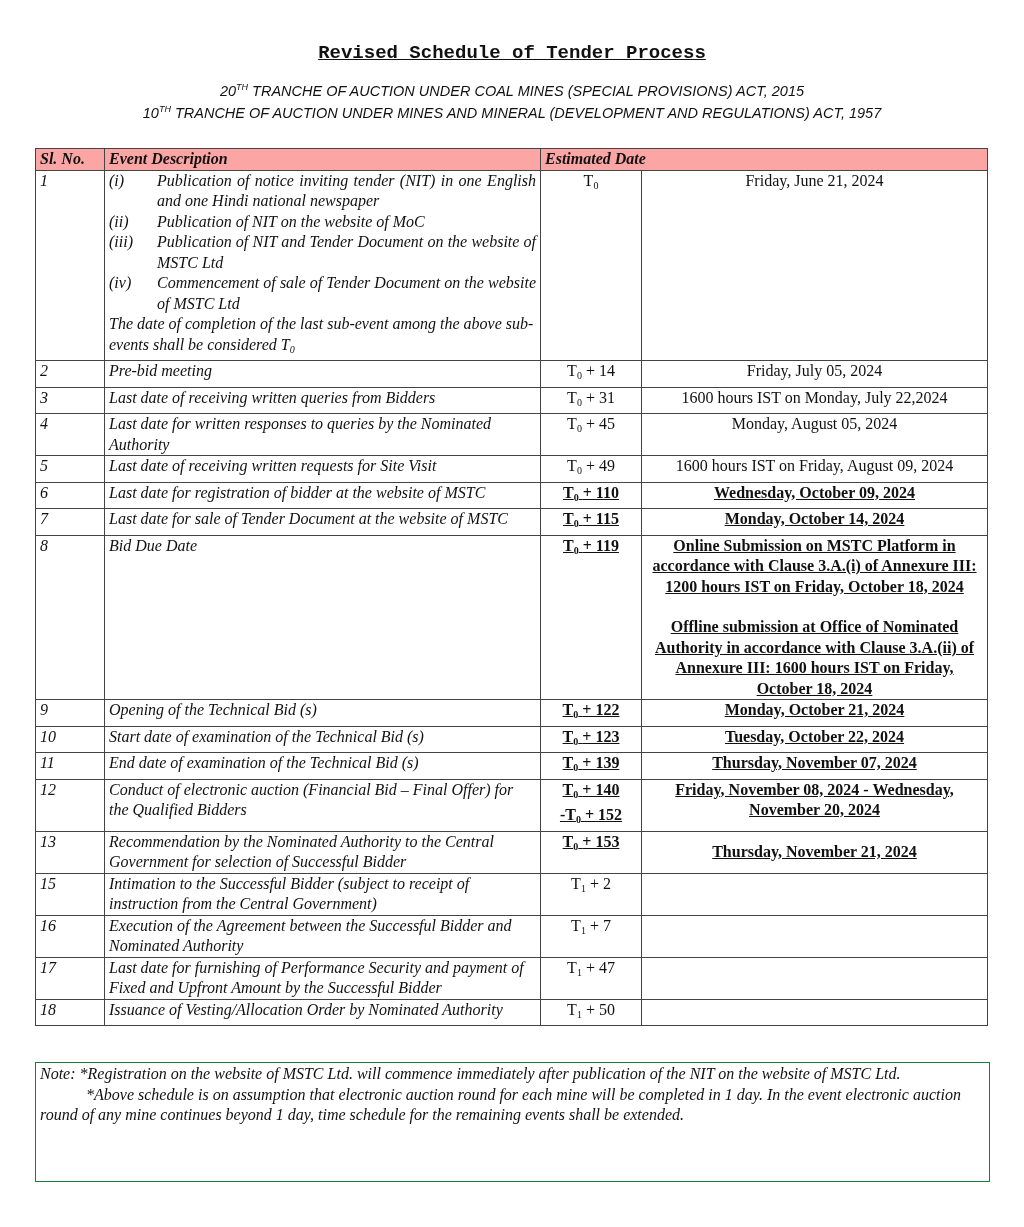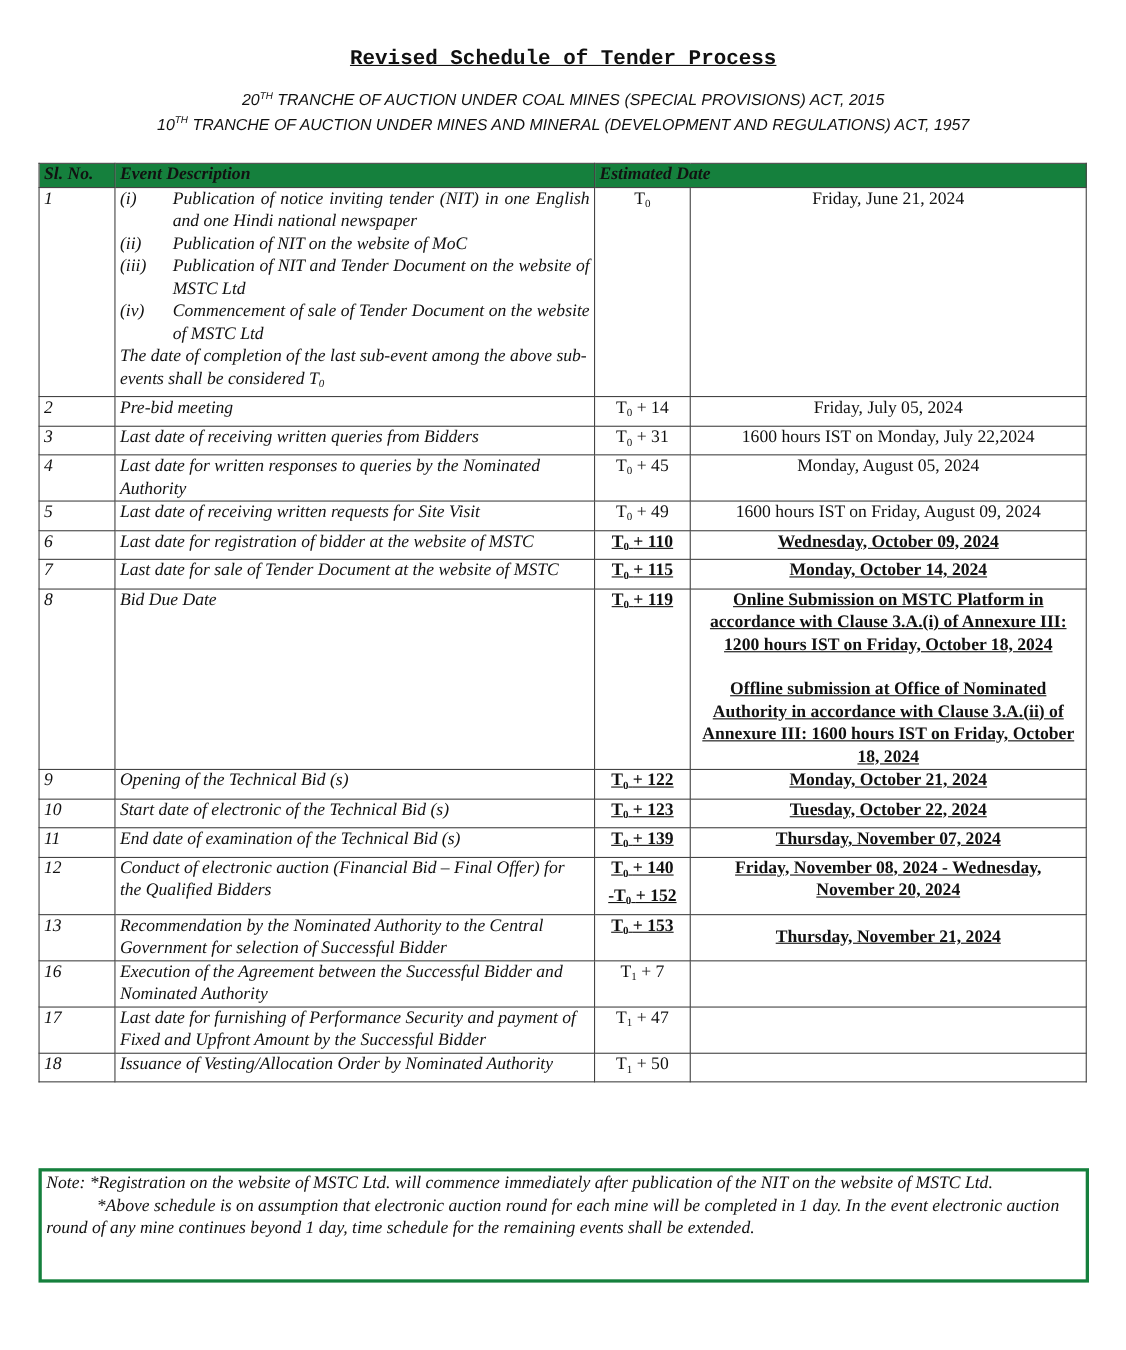--- a/index.html
+++ b/index.html
@@ -7,32 +7,32 @@
   body { width: 1024px; height: 1227px; position: relative; color: #111; font-family: "Liberation Serif", serif; }
   .title { position: absolute; top: 42px; left: 0; width: 1024px; text-align: center;
            font-family: Liberation Mono, monospace; font-weight: bold; font-size: 19px; }
   .title span { text-decoration: underline; }
   .sub { position: absolute; left: 0; width: 1024px; text-align: center;
          font-family: "Liberation Sans", sans-serif; font-style: italic; font-size: 14.5px; }
   .sub sup { font-size: 9px; }
   .sub1 { top: 82px; } .sub2 { top: 104px; }
   table { position: absolute; left: 35px; top: 148px; width: 953px; border-collapse: collapse; font-size: 16px; line-height: 20.5px; }
   td, th { border: 1px solid #444; padding: 0 4px; vertical-align: top; }
-  th { background: #15803d; text-align: left; font-style: italic; font-weight: bold; height: 20px; }
+  th { background: #fca5a5; text-align: left; font-style: italic; font-weight: bold; height: 20px; }
   .c1 { width: 69px; font-style: italic; }
   .c2 { width: 436px; font-style: italic; }
-  .c3 { width: 87px; text-align: center; }
+  .c3 { width: 101px; text-align: center; }
   .c4 { text-align: center; }
   .just { text-align: justify; }
   .subitem { display: flex; }
   .subitem .num { width: 48px; flex-shrink: 0; }
   .subitem .txt { flex: 1; text-align: justify; }
   .bu { font-weight: bold; text-decoration: underline; }
   sub { font-size: 10px; vertical-align: -3px; }
-  .note { position: absolute; left: 35px; top: 1062px; width: 955px; height: 104px; border: 3px solid #15803d;
+  .note { position: absolute; left: 35px; top: 1062px; width: 955px; height: 120px; border: 1px solid #15803d;
           font-style: italic; font-size: 16px; line-height: 20.5px; padding: 1px 4px; }
   .note p { margin: 0; }
   .indent { text-indent: 46px; }
   .tall-gap { height: 20px; }
 </style>
 </head>
 <body>
 
 <div class="title"><span>Revised Schedule of Tender Process</span></div>
 <div class="sub sub1"><span>20</span><sup>TH</sup><span> TRANCHE OF AUCTION UNDER COAL MINES (SPECIAL PROVISIONS) ACT, 2015</span></div>
@@ -123,21 +123,21 @@
     </tr>
 
     <tr>
       <td class="c1">9</td>
       <td class="c2">Opening of the Technical Bid (s)</td>
       <td class="c3 bu"><span>T</span><sub>0</sub> <span>+ 122</span></td>
       <td class="c4 bu">Monday, October 21, 2024</td>
     </tr>
     <tr>
       <td class="c1">10</td>
-      <td class="c2">Start date of electronic of the Technical Bid (s)</td>
+      <td class="c2">Start date of examination of the Technical Bid (s)</td>
       <td class="c3 bu"><span>T</span><sub>0</sub> <span>+ 123</span></td>
       <td class="c4 bu">Tuesday, October 22, 2024</td>
     </tr>
     <tr>
       <td class="c1">11</td>
       <td class="c2">End date of examination of the Technical Bid (s)</td>
       <td class="c3 bu"><span>T</span><sub>0</sub> <span>+ 139</span></td>
       <td class="c4 bu">Thursday, November 07, 2024</td>
     </tr>
 
@@ -152,20 +152,26 @@
     </tr>
 
     <tr>
       <td class="c1">13</td>
       <td class="c2">Recommendation by the Nominated Authority to the Central Government for selection of Successful Bidder</td>
       <td class="c3 bu"><span>T</span><sub>0</sub> <span>+ 153</span></td>
       <td class="c4 bu" style="vertical-align: middle;">Thursday, November 21, 2024</td>
     </tr>
 
     <tr>
+      <td class="c1">15</td>
+      <td class="c2">Intimation to the Successful Bidder (subject to receipt of instruction from the Central Government)</td>
+      <td class="c3"><span>T</span><sub>1</sub> <span>+ 2</span></td>
+      <td class="c4"></td>
+    </tr>
+    <tr>
       <td class="c1">16</td>
       <td class="c2">Execution of the Agreement between the Successful Bidder and Nominated Authority</td>
       <td class="c3"><span>T</span><sub>1</sub> <span>+ 7</span></td>
       <td class="c4"></td>
     </tr>
     <tr>
       <td class="c1">17</td>
       <td class="c2">Last date for furnishing of Performance Security and payment of Fixed and Upfront Amount by the Successful Bidder</td>
       <td class="c3"><span>T</span><sub>1</sub> <span>+ 47</span></td>
       <td class="c4"></td>

